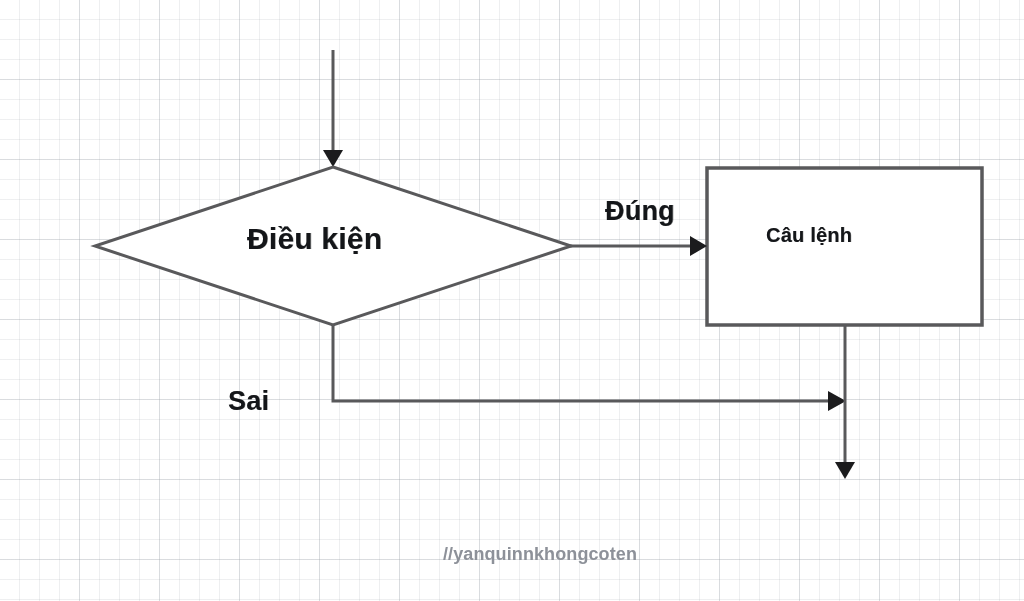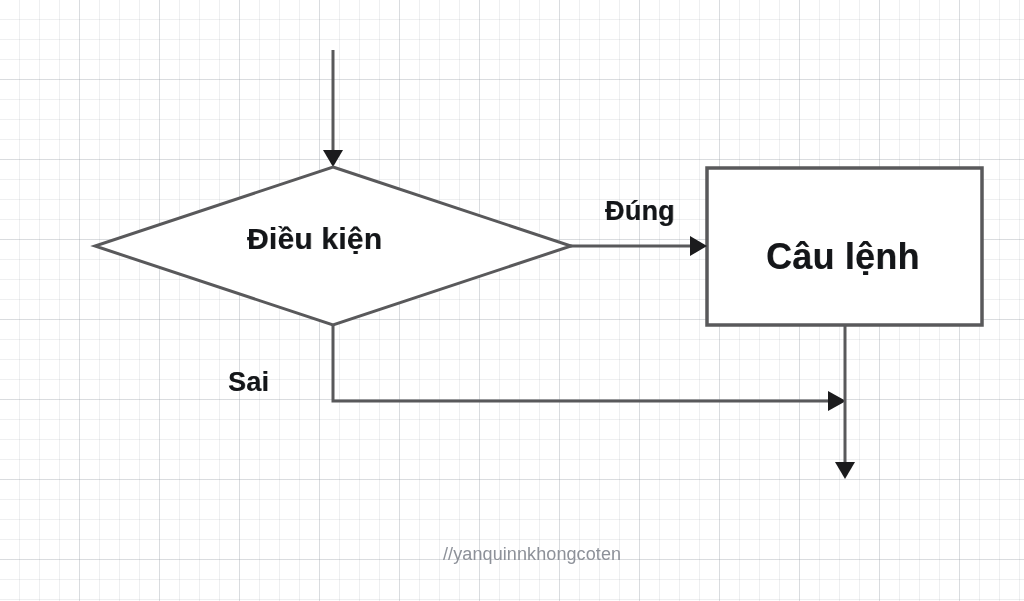--- a/index.html
+++ b/index.html
@@ -51,44 +51,44 @@
   }
 
   #label-dieu-kien {
     left: 247px;
     top: 222px;
     font-size: 30px;
   }
 
   #label-cau-lenh {
     left: 766px;
-    top: 236px;
-    font-size: 36px;
+    top: 224px;
+    font-size: 20px;
   }
 
   #label-dung {
     left: 581px;
     top: 196px;
     font-size: 27px;
     margin-left: 24px;
   }
 
   #label-sai {
     left: 228px;
-    top: 367px;
+    top: 386px;
     font-size: 27px;
   }
 
   #watermark {
     position: absolute;
     left: 443px;
     top: 544px;
     font-size: 18px;
     color: #8d9199;
-    font-weight: normal;
+    font-weight: bold;
     white-space: nowrap;
     letter-spacing: 0.1px;
   }
 </style>
 </head>
 <body>
 
 <div id="canvas">
 
   <svg id="diagram-svg" viewBox="0 0 1024 601" xmlns="http://www.w3.org/2000/svg">

